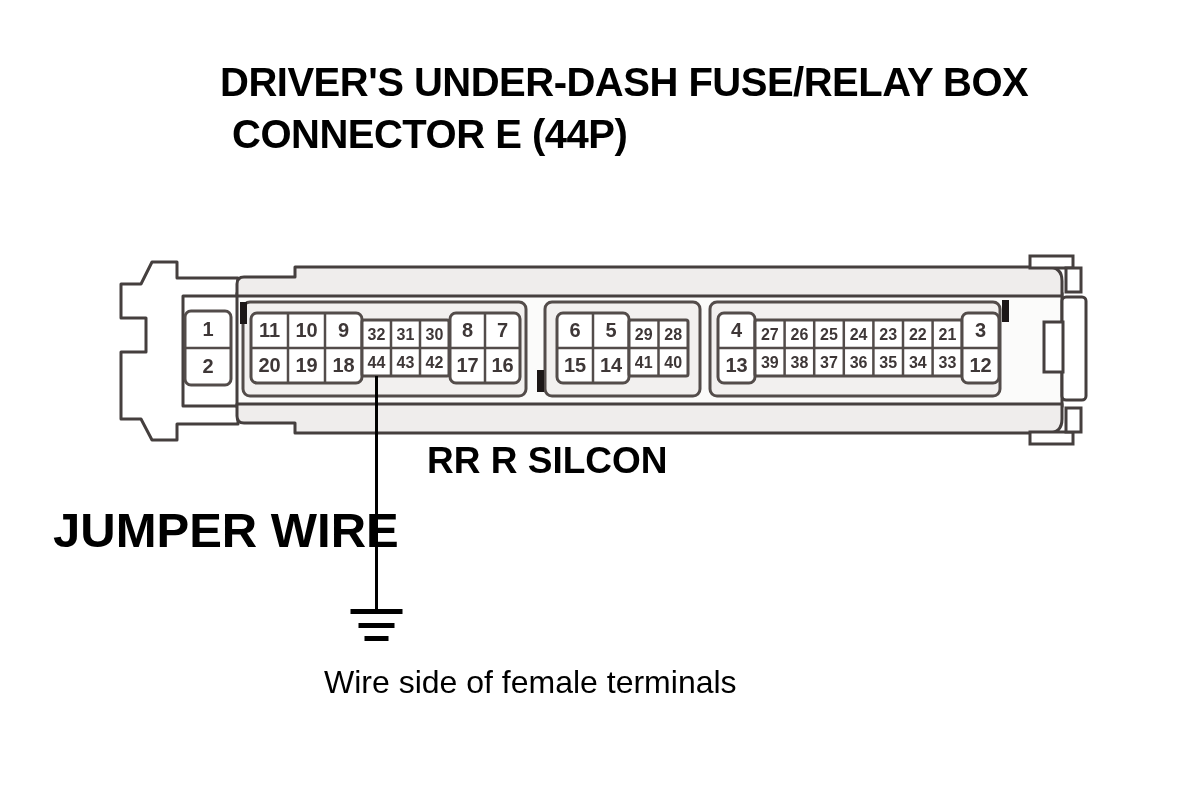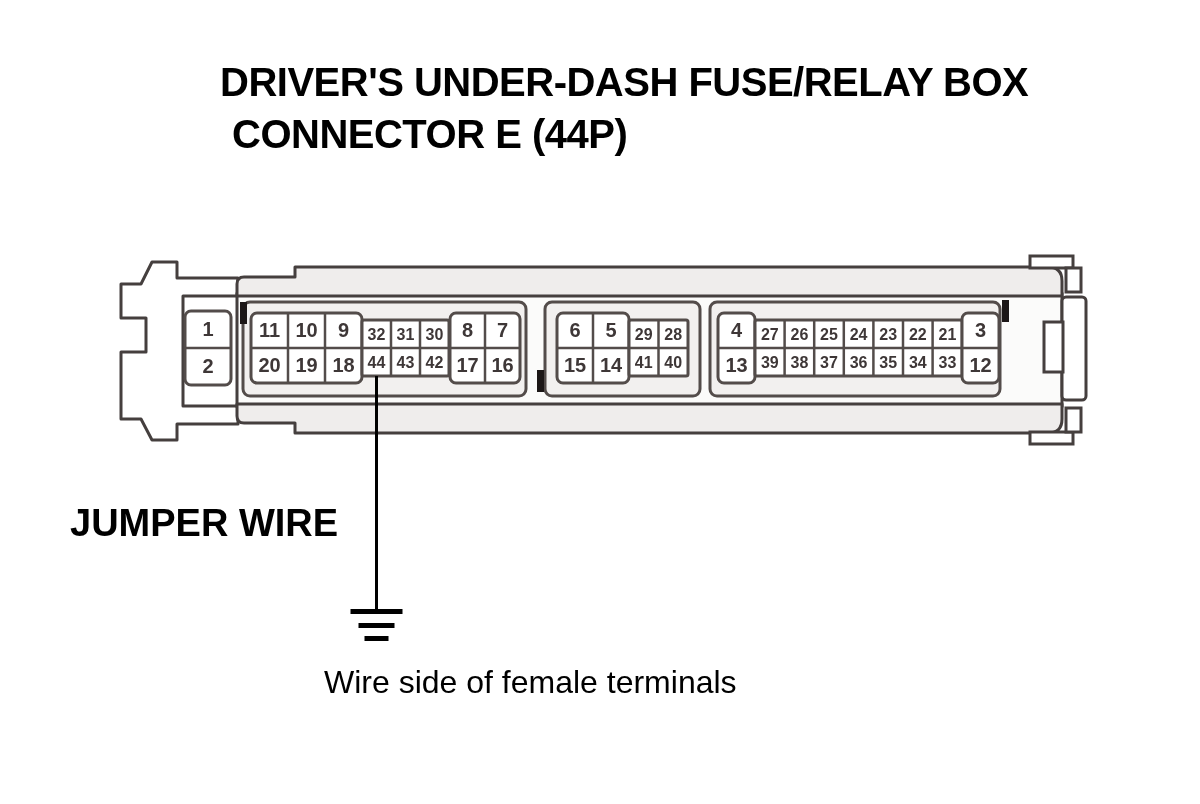--- a/index.html
+++ b/index.html
@@ -4,21 +4,21 @@
 <style>
   html,body{margin:0;padding:0;background:#ffffff;}
   #page{position:relative;width:1104px;height:804px;background:#ffffff;overflow:hidden;
         font-family:"Liberation Sans",sans-serif;}
   .lbl{position:absolute;color:#000;font-weight:bold;white-space:nowrap;
        font-family:"Liberation Sans",sans-serif;}
   #title-line1{left:220px;top:60px;font-size:40px;letter-spacing:-0.5px;}
   #title-line2{left:232px;top:112px;font-size:40px;letter-spacing:-0.5px;}
   #wire-name-1{left:427px;top:440px;font-size:37px;}
   #wire-name-2{left:427px;top:478px;font-size:37px;}
-  #jumper-label{left:70px;top:502px;font-size:38px;}
+  #jumper-label{left:53px;top:502px;font-size:49px;}
   #caption{left:324px;top:664px;font-size:32px;font-weight:normal;}
   svg{position:absolute;left:0;top:0;}
 </style>
 </head>
 <body>
 
 <div id="page">
 
   <div class="lbl" id="title-line1">DRIVER'S UNDER-DASH FUSE/RELAY BOX</div>
   <div class="lbl" id="title-line2">CONNECTOR E (44P)</div>
@@ -126,15 +126,16 @@
         <rect x="240" y="302" width="7" height="22" fill="#1c1717"></rect>
         <rect x="537" y="370" width="7" height="22" fill="#1c1717"></rect>
         <rect x="1002" y="300" width="7" height="22" fill="#1c1717"></rect>
         <line x1="376.5" y1="376" x2="376.5" y2="611" stroke="#000000" stroke-width="3"></line>
         <rect x="350.5" y="609" width="52" height="5" fill="#000000"></rect>
         <rect x="358.5" y="623" width="36" height="5" fill="#000000"></rect>
         <rect x="364.5" y="636" width="24" height="5" fill="#000000"></rect>
       </g>
   </svg>
 
+  <div class="lbl" id="wire-name-1">RR R SILCON</div>
   <div class="lbl" id="jumper-label">JUMPER WIRE</div>
   <div class="lbl" id="caption">Wire side of female terminals</div>
 </div>
 
 </body></html>

